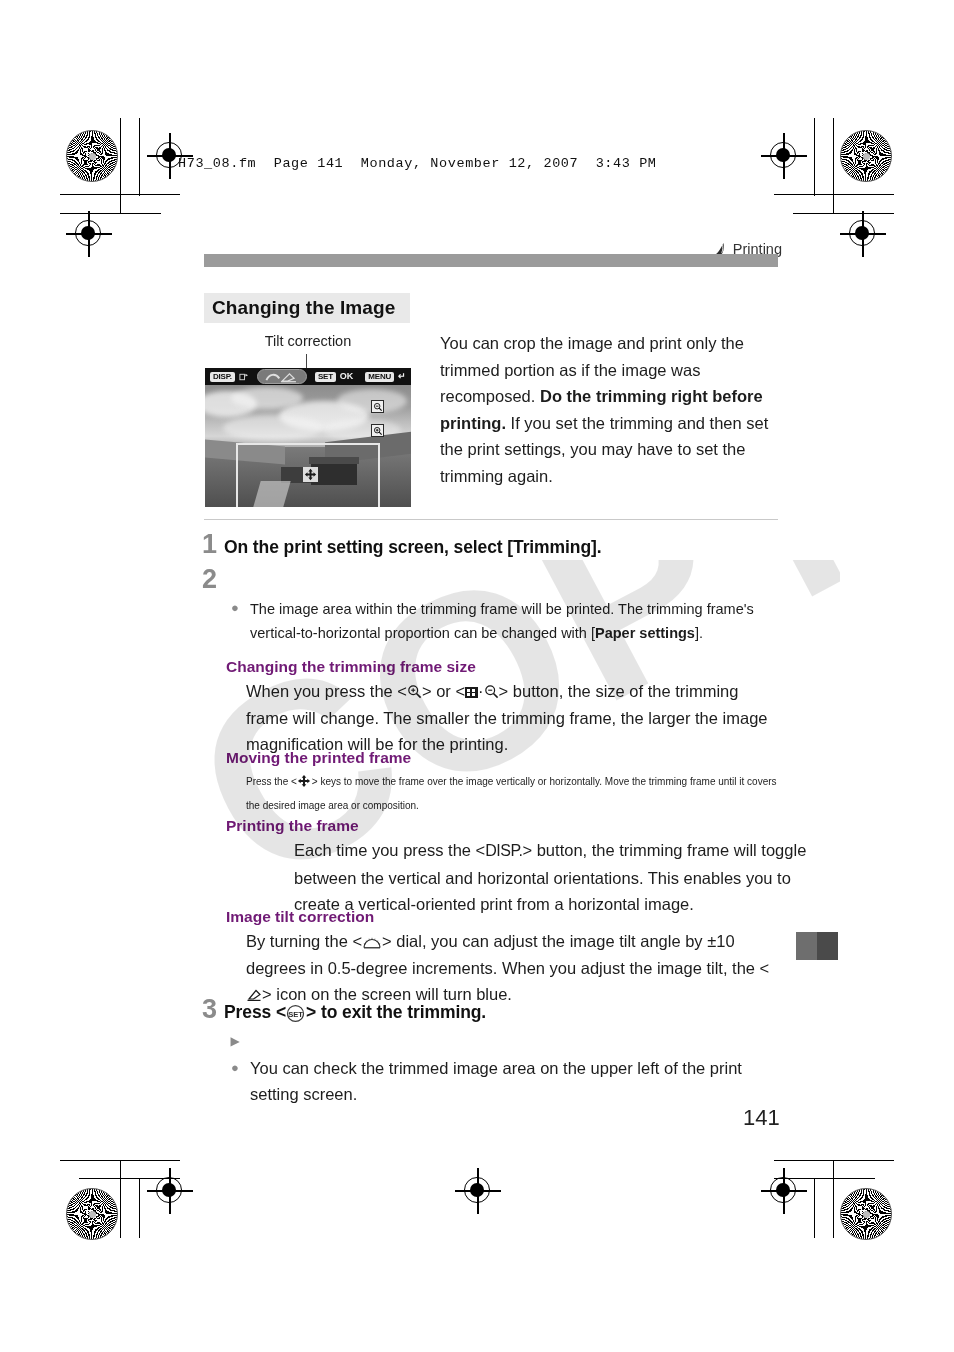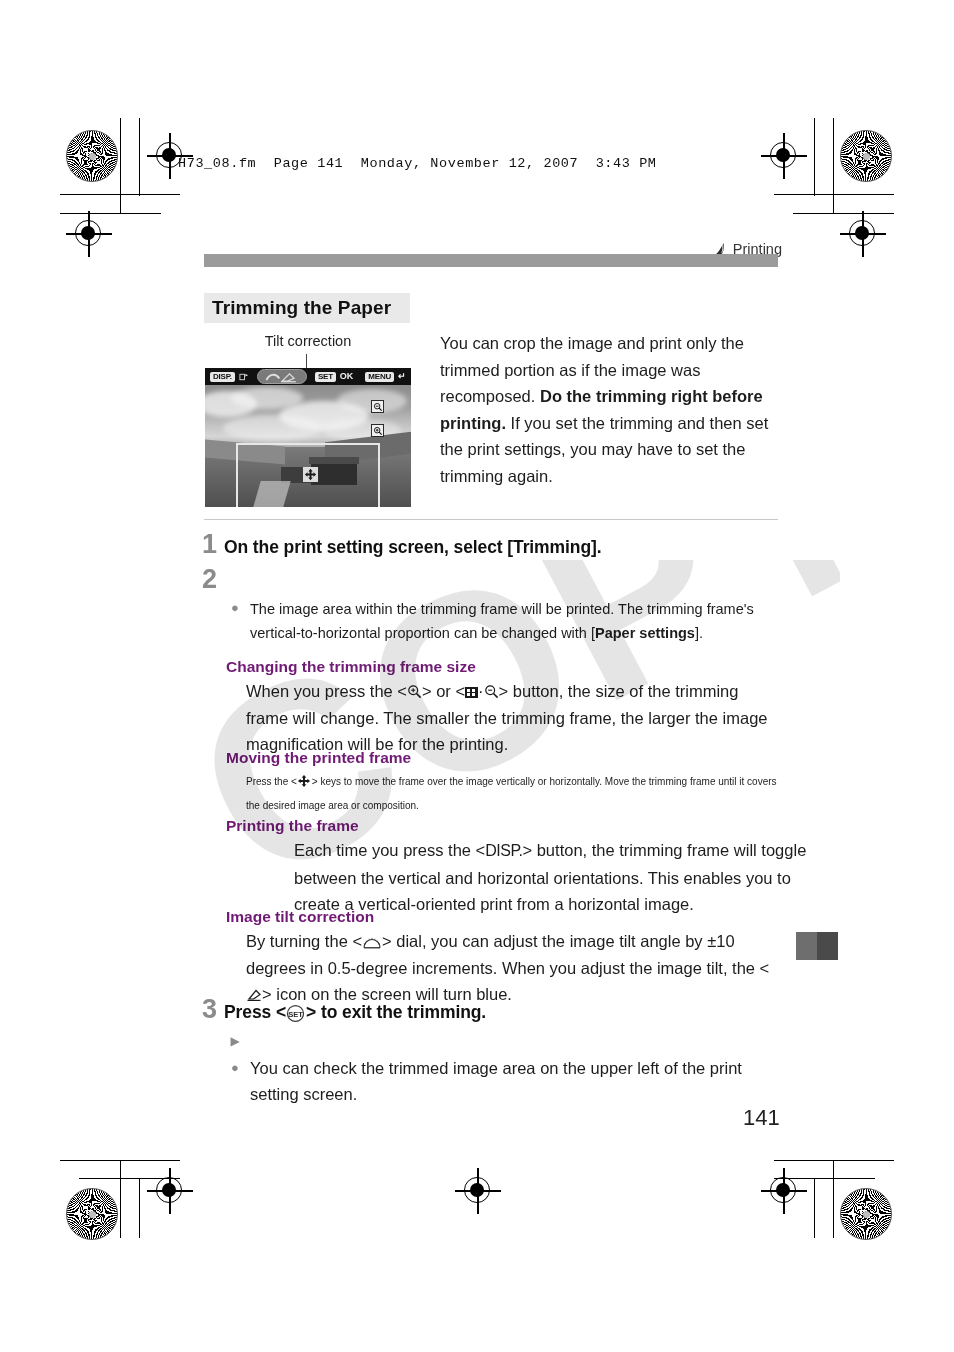--- a/index.html
+++ b/index.html
@@ -493,21 +493,21 @@
       <svg viewBox="0 0 16 15" width="16" height="15">
         <path d="M2 13 C5 11 8 6 10.5 1 C11 4 11 8 9.5 11 C8 13.5 5 14 2 13 Z" fill="#2b2b2b"></path>
         <path d="M9.2 2.5 C10 5 10 8.5 8.7 10.8" stroke="#fff" stroke-width="0.8" fill="none"></path>
       </svg>
     </span>
     <span>Printing</span>
   </div>
 
   <div class="header-rule"></div>
 
-  <div class="section-title">Trimming the Paper</div>
+  <div class="section-title">Changing the Image</div>
 
   <div class="fig-caption">Tilt correction</div>
   <div class="fig-leader"></div>
 
   <div class="lcd">
     <div class="lcd-photo">
       <div class="cloud" style="left:-8px;top:6px;width:60px;height:26px;"></div>
       <div class="cloud" style="left:26px;top:2px;width:72px;height:22px;opacity:.8;"></div>
       <div class="cloud" style="left:74px;top:16px;width:90px;height:30px;"></div>
       <div class="cloud" style="left:132px;top:4px;width:70px;height:24px;opacity:.7;"></div>

